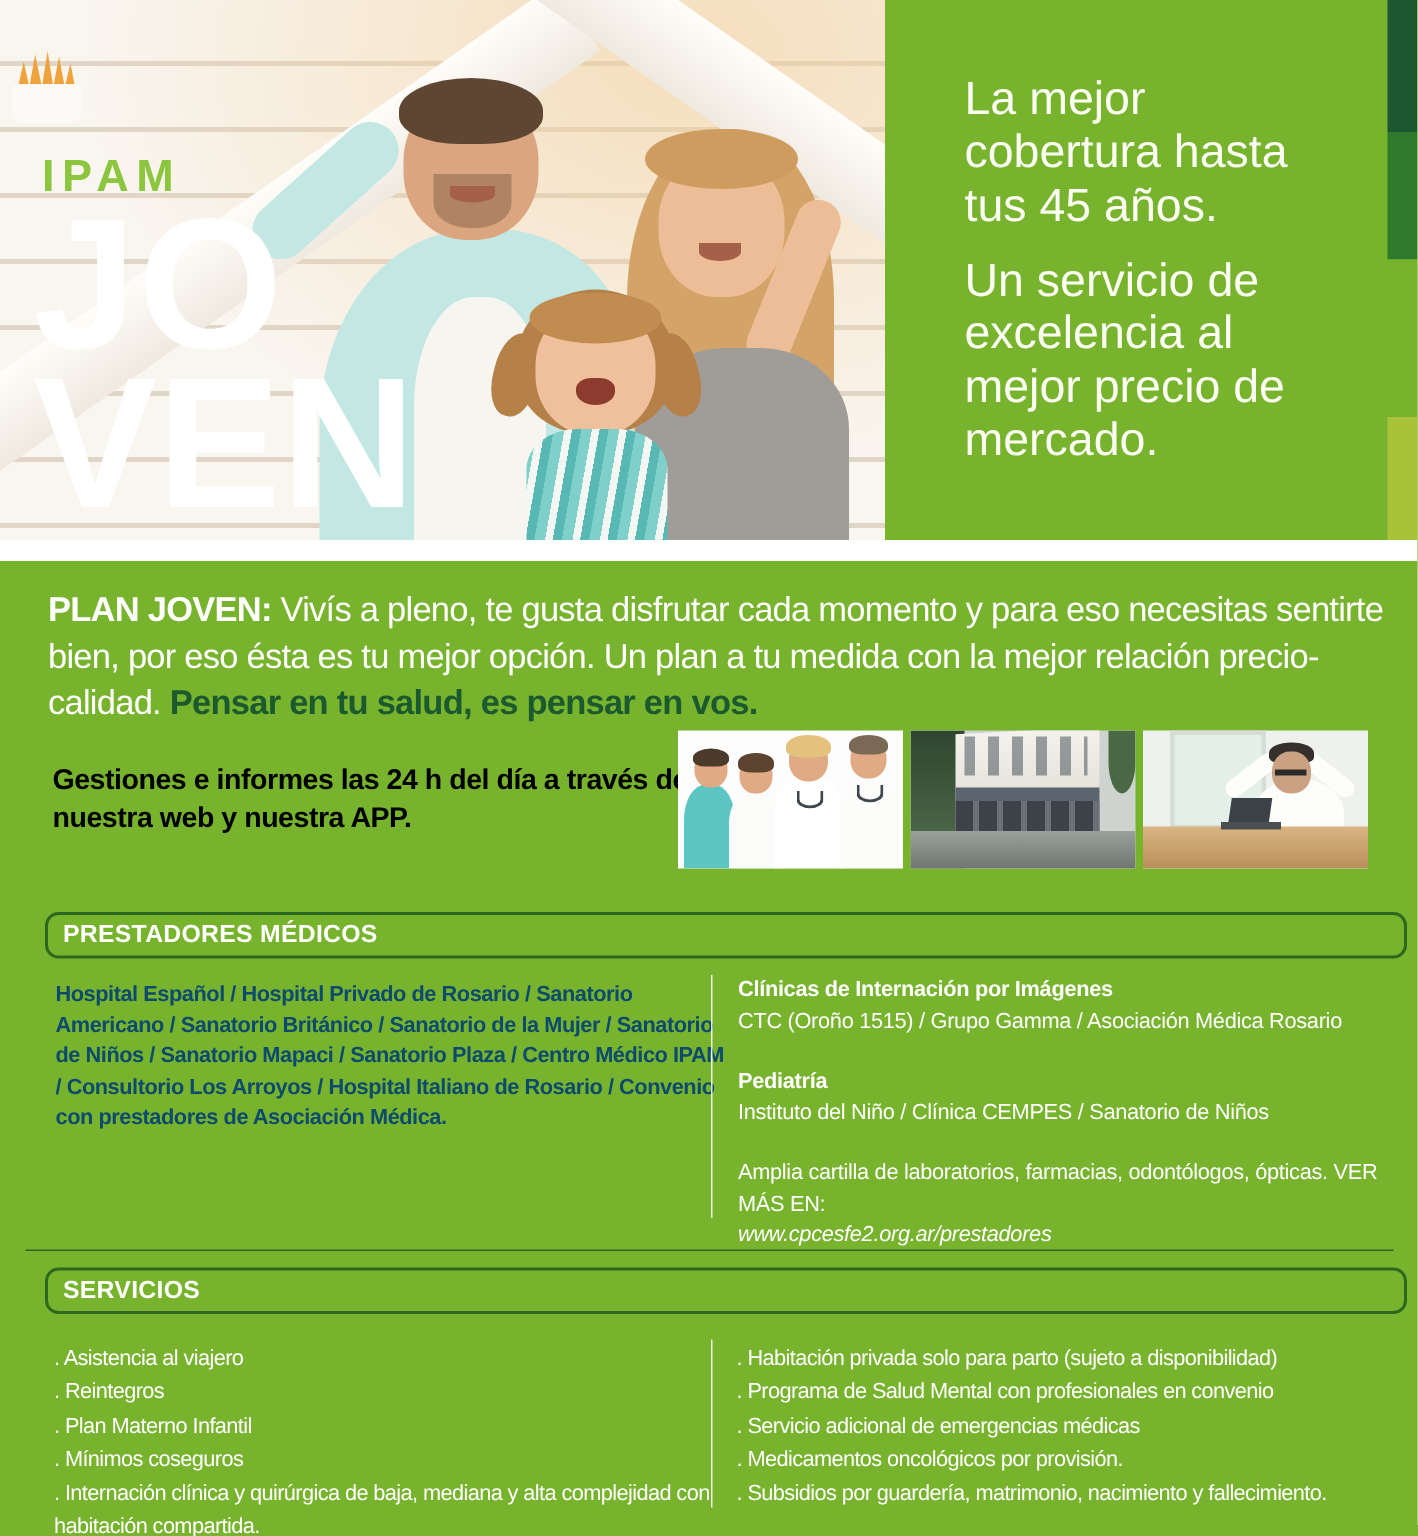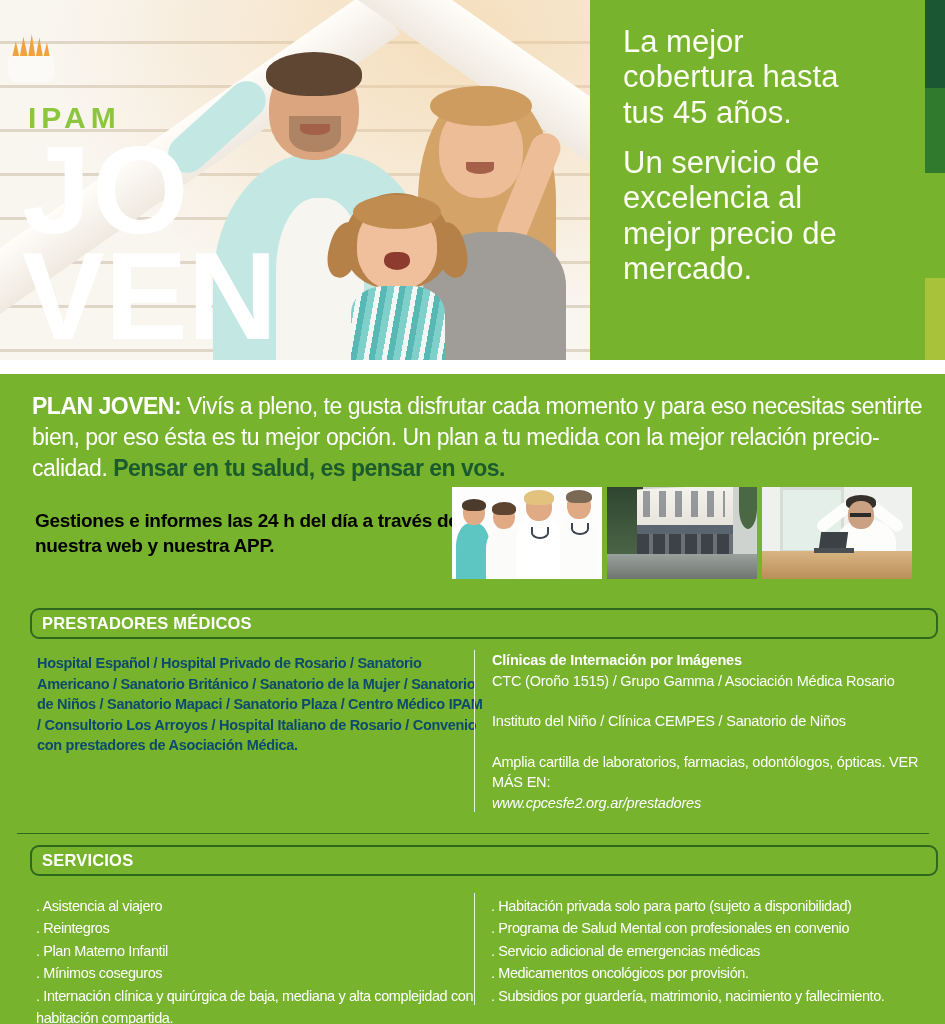--- a/index.html
+++ b/index.html
@@ -44,21 +44,21 @@
     clip-path:polygon(0 100%,10% 30%,20% 100%,30% 10%,42% 100%,52% 0,62% 100%,72% 15%,82% 100%,92% 35%,100% 100%);}
 
   
   .plan-label{position:absolute;left:28px;top:101px;color:#8cc63e;font-weight:700;font-size:30px;letter-spacing:5px;}
   .jo{position:absolute;left:22px;top:128px;color:#fff;font-weight:700;font-size:124px;line-height:1;letter-spacing:1px;}
   .ven{position:absolute;left:22px;top:234px;color:#fff;font-weight:700;font-size:124px;line-height:1;letter-spacing:0px;}
 
   
   .green-panel{position:absolute;left:590px;top:0;width:335px;height:360px;background:#77b32d;}
   .green-panel p{margin:0 0 15px 0;width:252px;color:#fbfdf2;font-size:31px;line-height:1.14;font-weight:400;}
-  .green-panel .inner{padding:24px 0 0 33px;}
+  .green-panel .inner{padding:48px 0 0 33px;margin-left:20px;}
 
   
   .strip{position:absolute;left:925px;top:0;width:20px;height:360px;}
   .sq{position:absolute;left:0;width:20px;}
   .sq1{top:0;height:88px;background:#1c5733;}
   .sq2{top:88px;height:85px;background:#2f7a2d;}
   .sq3{top:173px;height:105px;background:#77b32d;}
   .sq4{top:278px;height:82px;background:#a8c339;}
 
   .white-band{position:absolute;left:0;top:360px;width:945px;height:14px;background:#ffffff;}
@@ -241,20 +241,21 @@
   <div class="prest-left">Hospital Español / Hospital Privado de Rosario / Sanatorio Americano / Sanatorio Británico / Sanatorio de la Mujer / Sanatorio de Niños / Sanatorio Mapaci / Sanatorio Plaza / Centro Médico IPAM / Consultorio Los Arroyos / Hospital Italiano de Rosario / Convenio con prestadores de Asociación Médica.</div>
 
   <div class="vdiv vdiv1"></div>
 
   <div class="prest-right">
     <div class="grp">
       <div class="grp-title">Clínicas de Internación por Imágenes</div>
       <div>CTC (Oroño 1515) / Grupo Gamma / Asociación Médica Rosario</div>
     </div>
     <div class="grp">
+      <div class="grp-title">Pediatría</div>
       <div>Instituto del Niño / Clínica CEMPES / Sanatorio de Niños</div>
     </div>
     <div>Amplia cartilla de laboratorios, farmacias, odontólogos, ópticas. VER MÁS EN:</div>
     <div class="link">www.cpcesfe2.org.ar/prestadores</div>
   </div>
 
   <div class="hline"></div>
 
   <div class="section-pill pill-servicios">
     <span>SERVICIOS</span>

